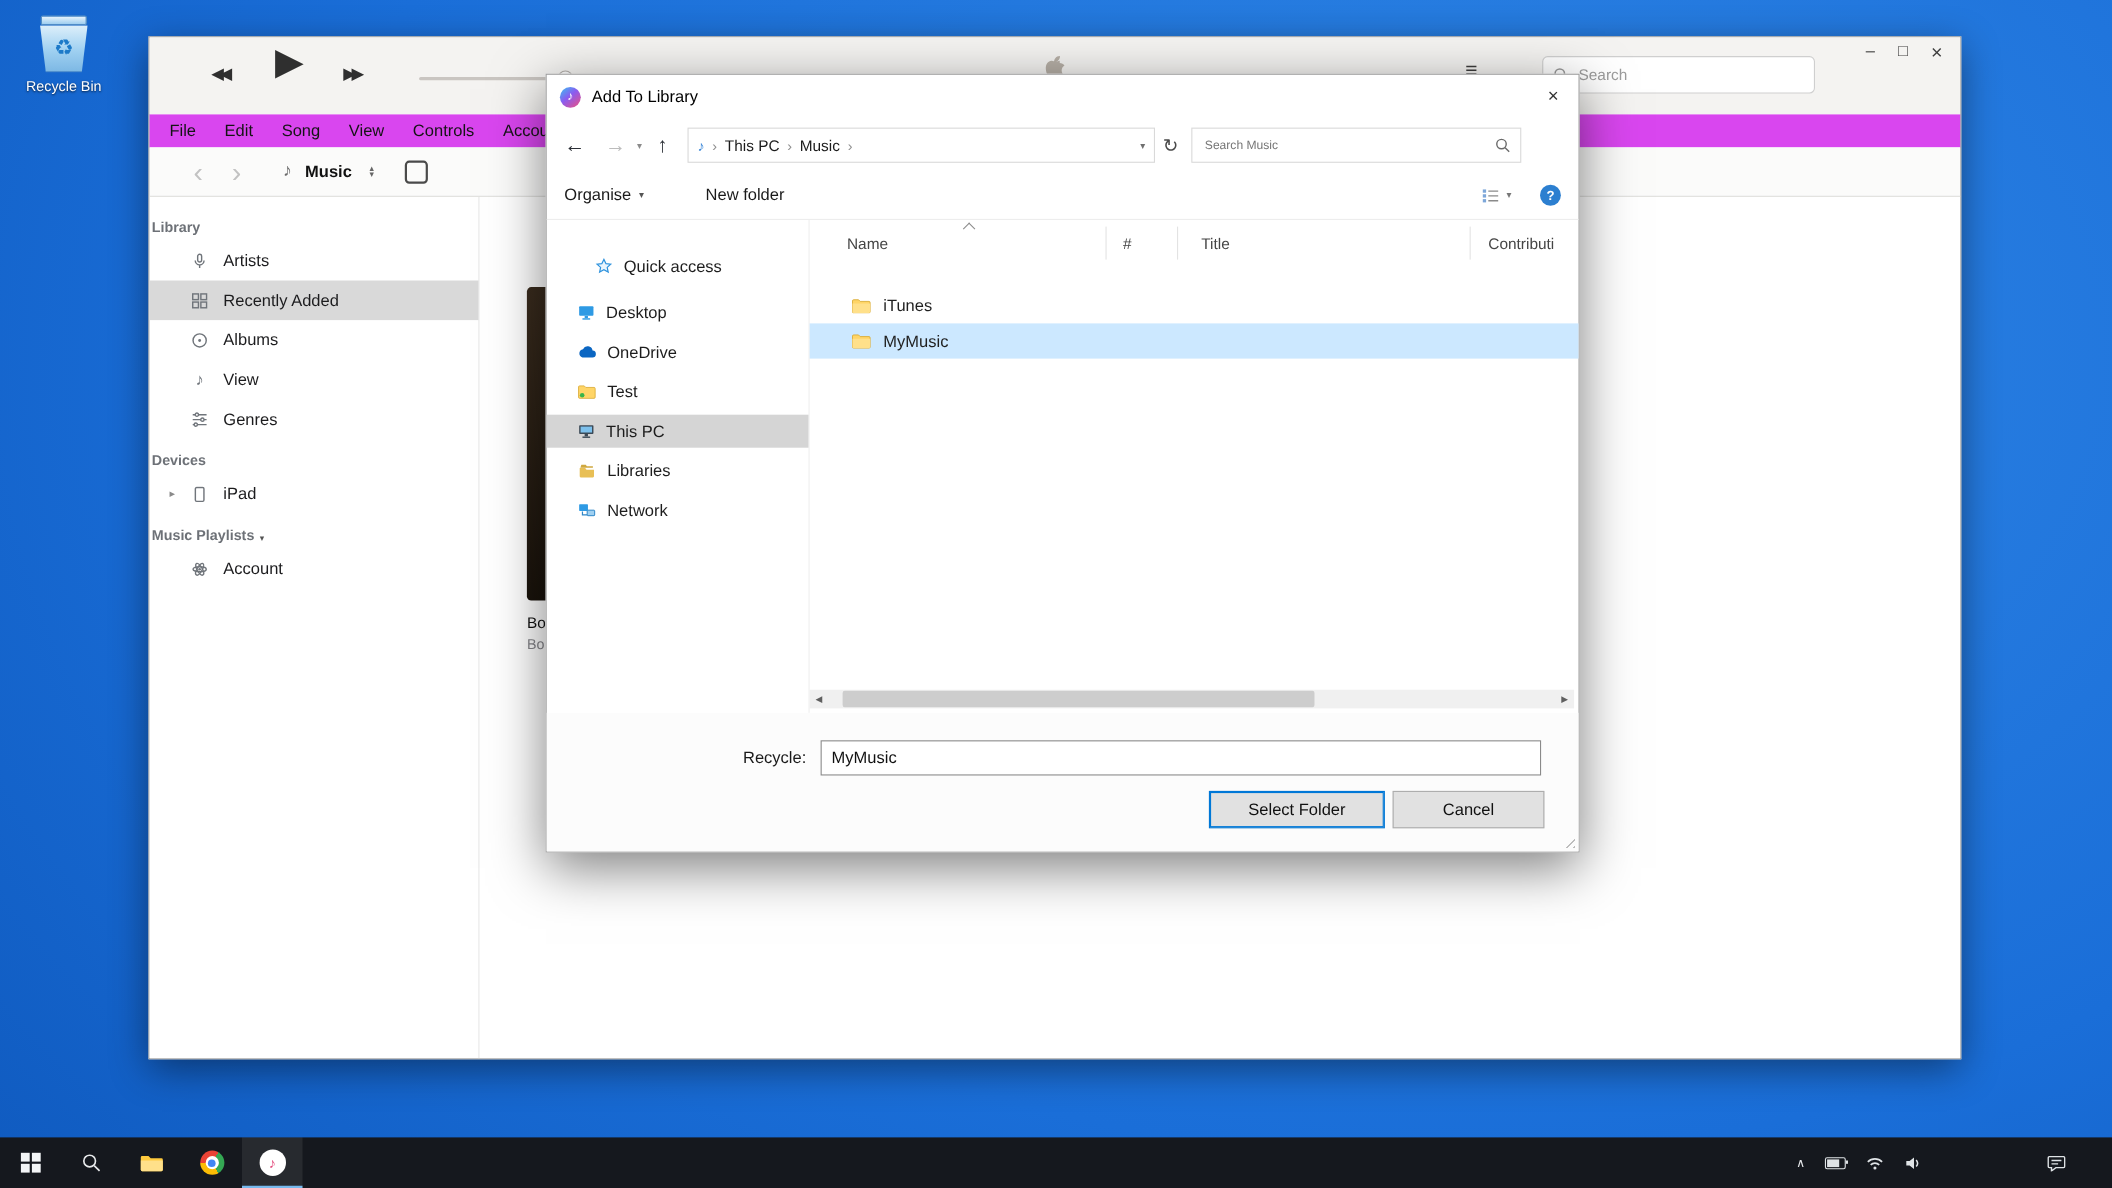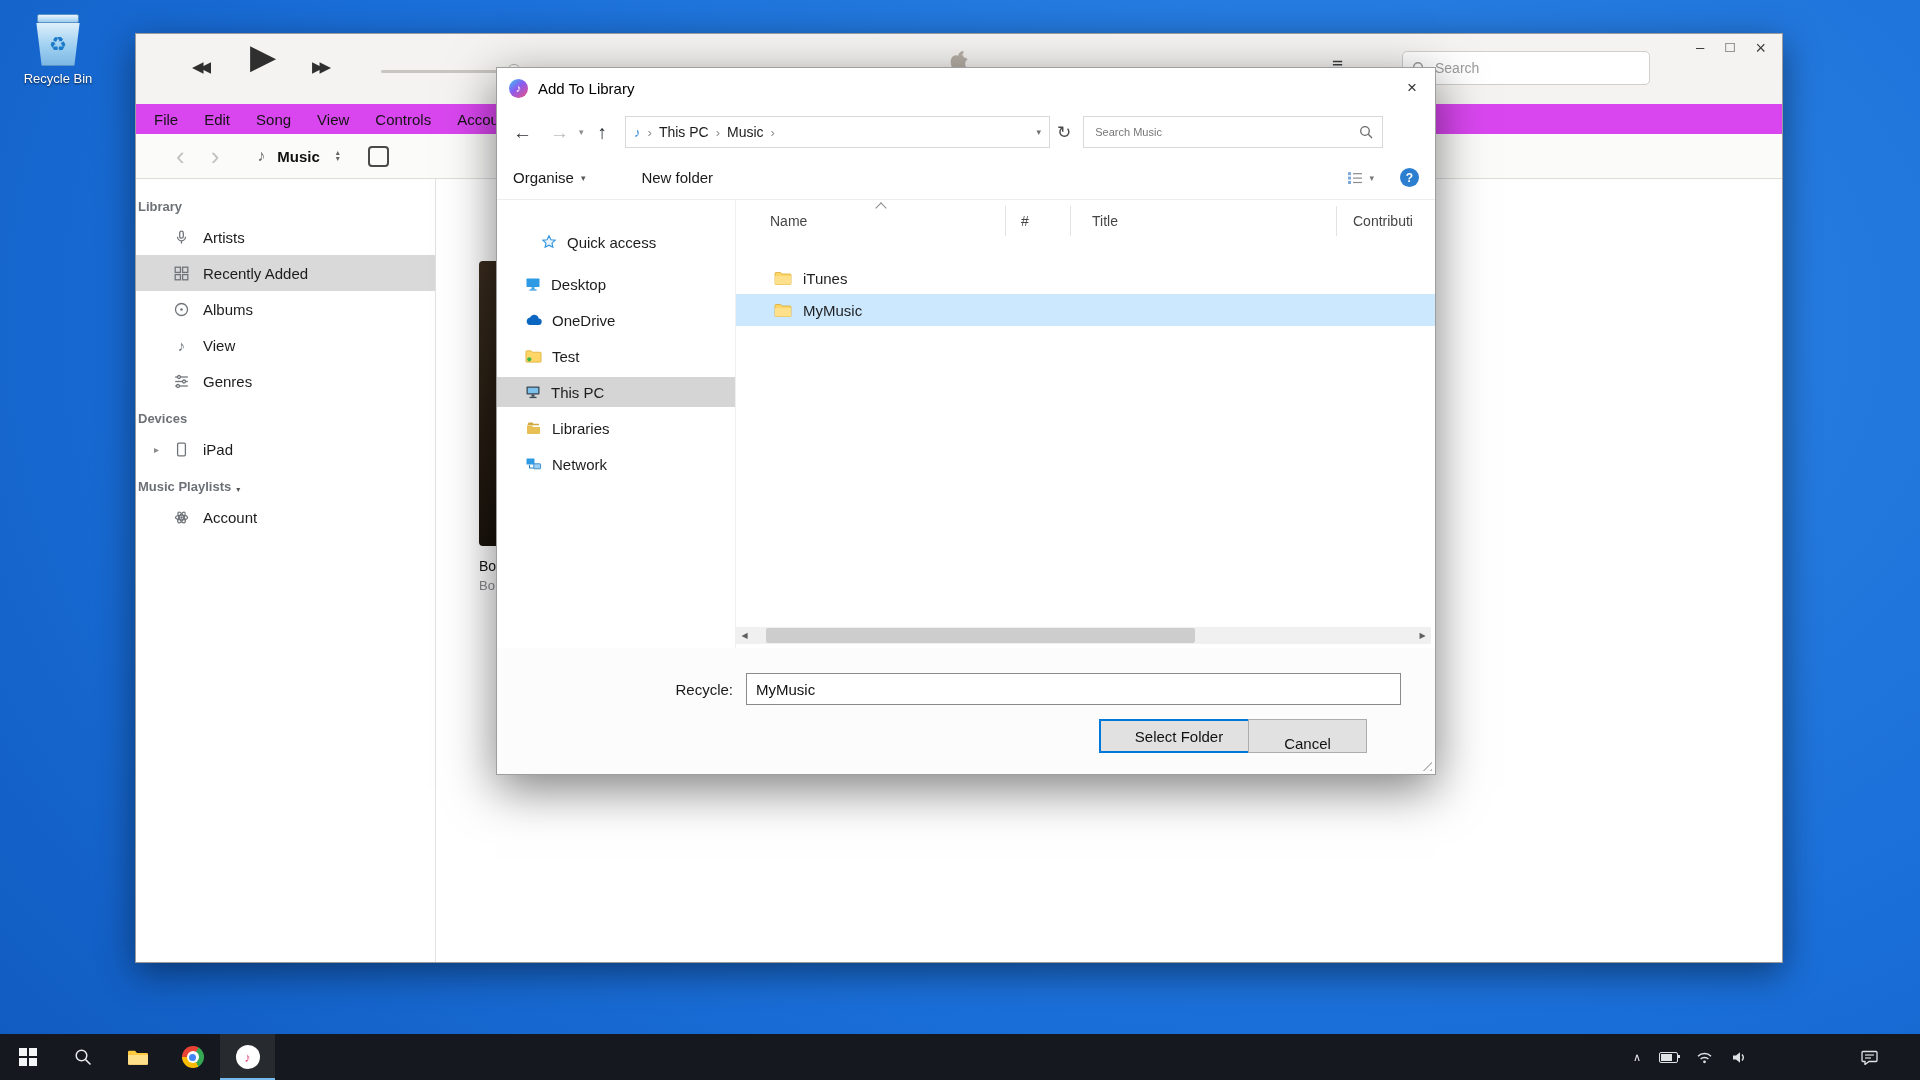--- a/index.html
+++ b/index.html
@@ -115,21 +115,21 @@
   .hs-arrow{width:17px;text-align:center;font-size:8px;color:#5f5f5f;}
   .hs-track{flex:1;position:relative;height:17px;}
   .hs-thumb{position:absolute;left:13px;top:1px;width:429px;height:15px;background:#cdcdcd;border-radius:2px;}
   .dlg-footer{position:absolute;left:0;bottom:0;width:100%;height:126px;background:#fcfcfc;}
   .fld-lbl{position:absolute;left:150px;top:33px;width:86px;text-align:right;color:#1a1a1a;}
   .fld-input{position:absolute;left:249px;top:25px;width:655px;height:32px;border:1px solid #8a8a8a;box-sizing:border-box;
     font-size:15px;padding:0 9px;outline:none;color:#111;font-family:inherit;}
   .btn{position:absolute;top:71px;height:34px;background:#e1e1e1;display:flex;align-items:center;justify-content:center;
     font-size:15px;color:#111;box-sizing:border-box;cursor:default;}
   .btn-select{left:602px;width:160px;border:1px solid #0078d7;outline:1px solid #0078d7;outline-offset:-2px;}
-  .btn-cancel{left:751px;width:119px;border:1px solid #adadad;align-items:flex-end;}
+  .btn-cancel{left:769px;width:138px;border:1px solid #adadad;}
   .grip{position:absolute;right:3px;bottom:3px;width:11px;height:11px;
     background:repeating-linear-gradient(135deg,#bdbdbd 0 1.5px,transparent 1.5px 4.5px);
     clip-path:polygon(100% 0,100% 100%,0 100%);}
 
   
   .taskbar{position:absolute;left:0;bottom:0;width:100%;height:46px;background:#15181e;z-index:90;display:flex;align-items:stretch;}
   .tb-btn{width:55px;display:flex;align-items:center;justify-content:center;}
   .tb-btn.active{background:rgba(255,255,255,.08);box-shadow:inset 0 -2px 0 #76b9ed;}
   .win-logo{display:grid;grid-template-columns:8px 8px;grid-template-rows:8px 8px;gap:2px;}
   .win-logo i{background:#f3f5f7;}

